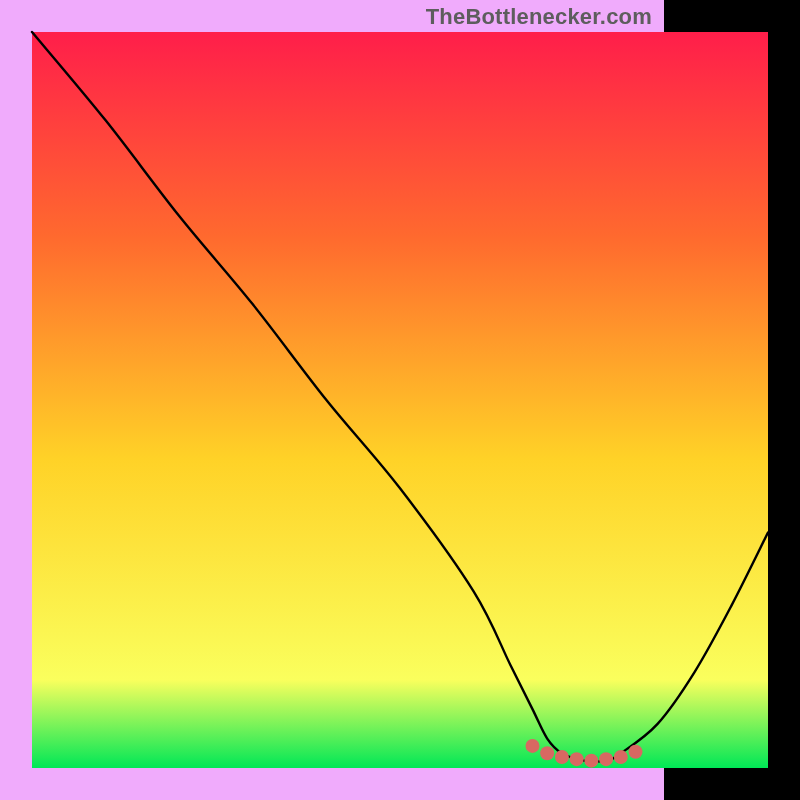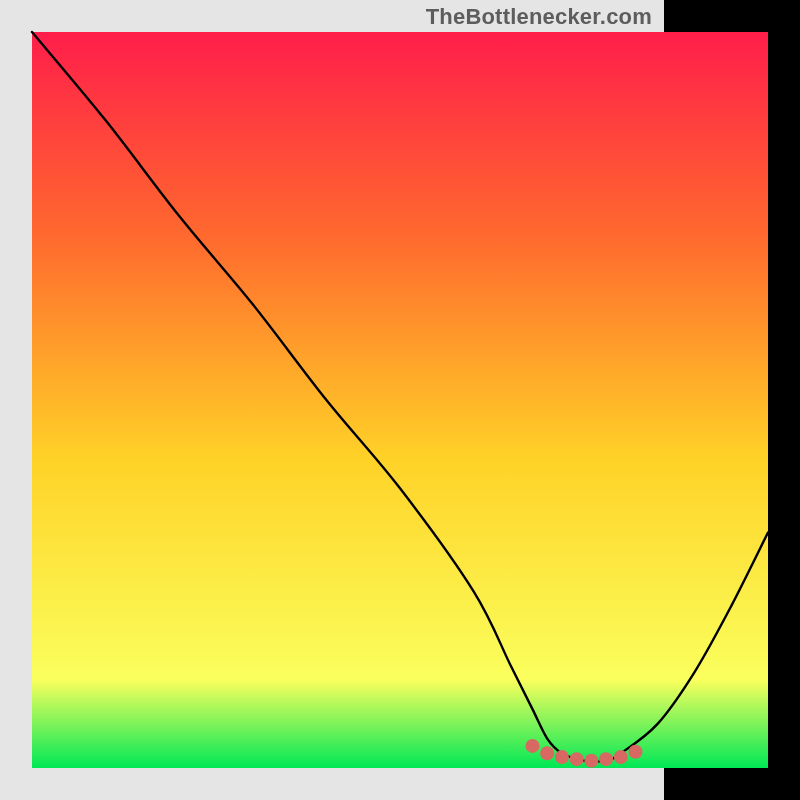--- a/index.html
+++ b/index.html
@@ -8,21 +8,21 @@
     width: 800px;
     height: 800px;
     background: #000000;
     overflow: hidden;
     font-family: Arial, Helvetica, sans-serif;
   }
   .frame {
     position: relative;
     width: 664px;
     height: 800px;
-    background: #e5e5e5;
+    background: #f0abfc;
     text-decoration: underline;
   }
   .attribution {
     position: absolute;
     top: 4px;
     right: 12px;
     color: #5d5d5d;
     font-size: 22px;
     font-weight: 600;
     letter-spacing: 0.2px;

